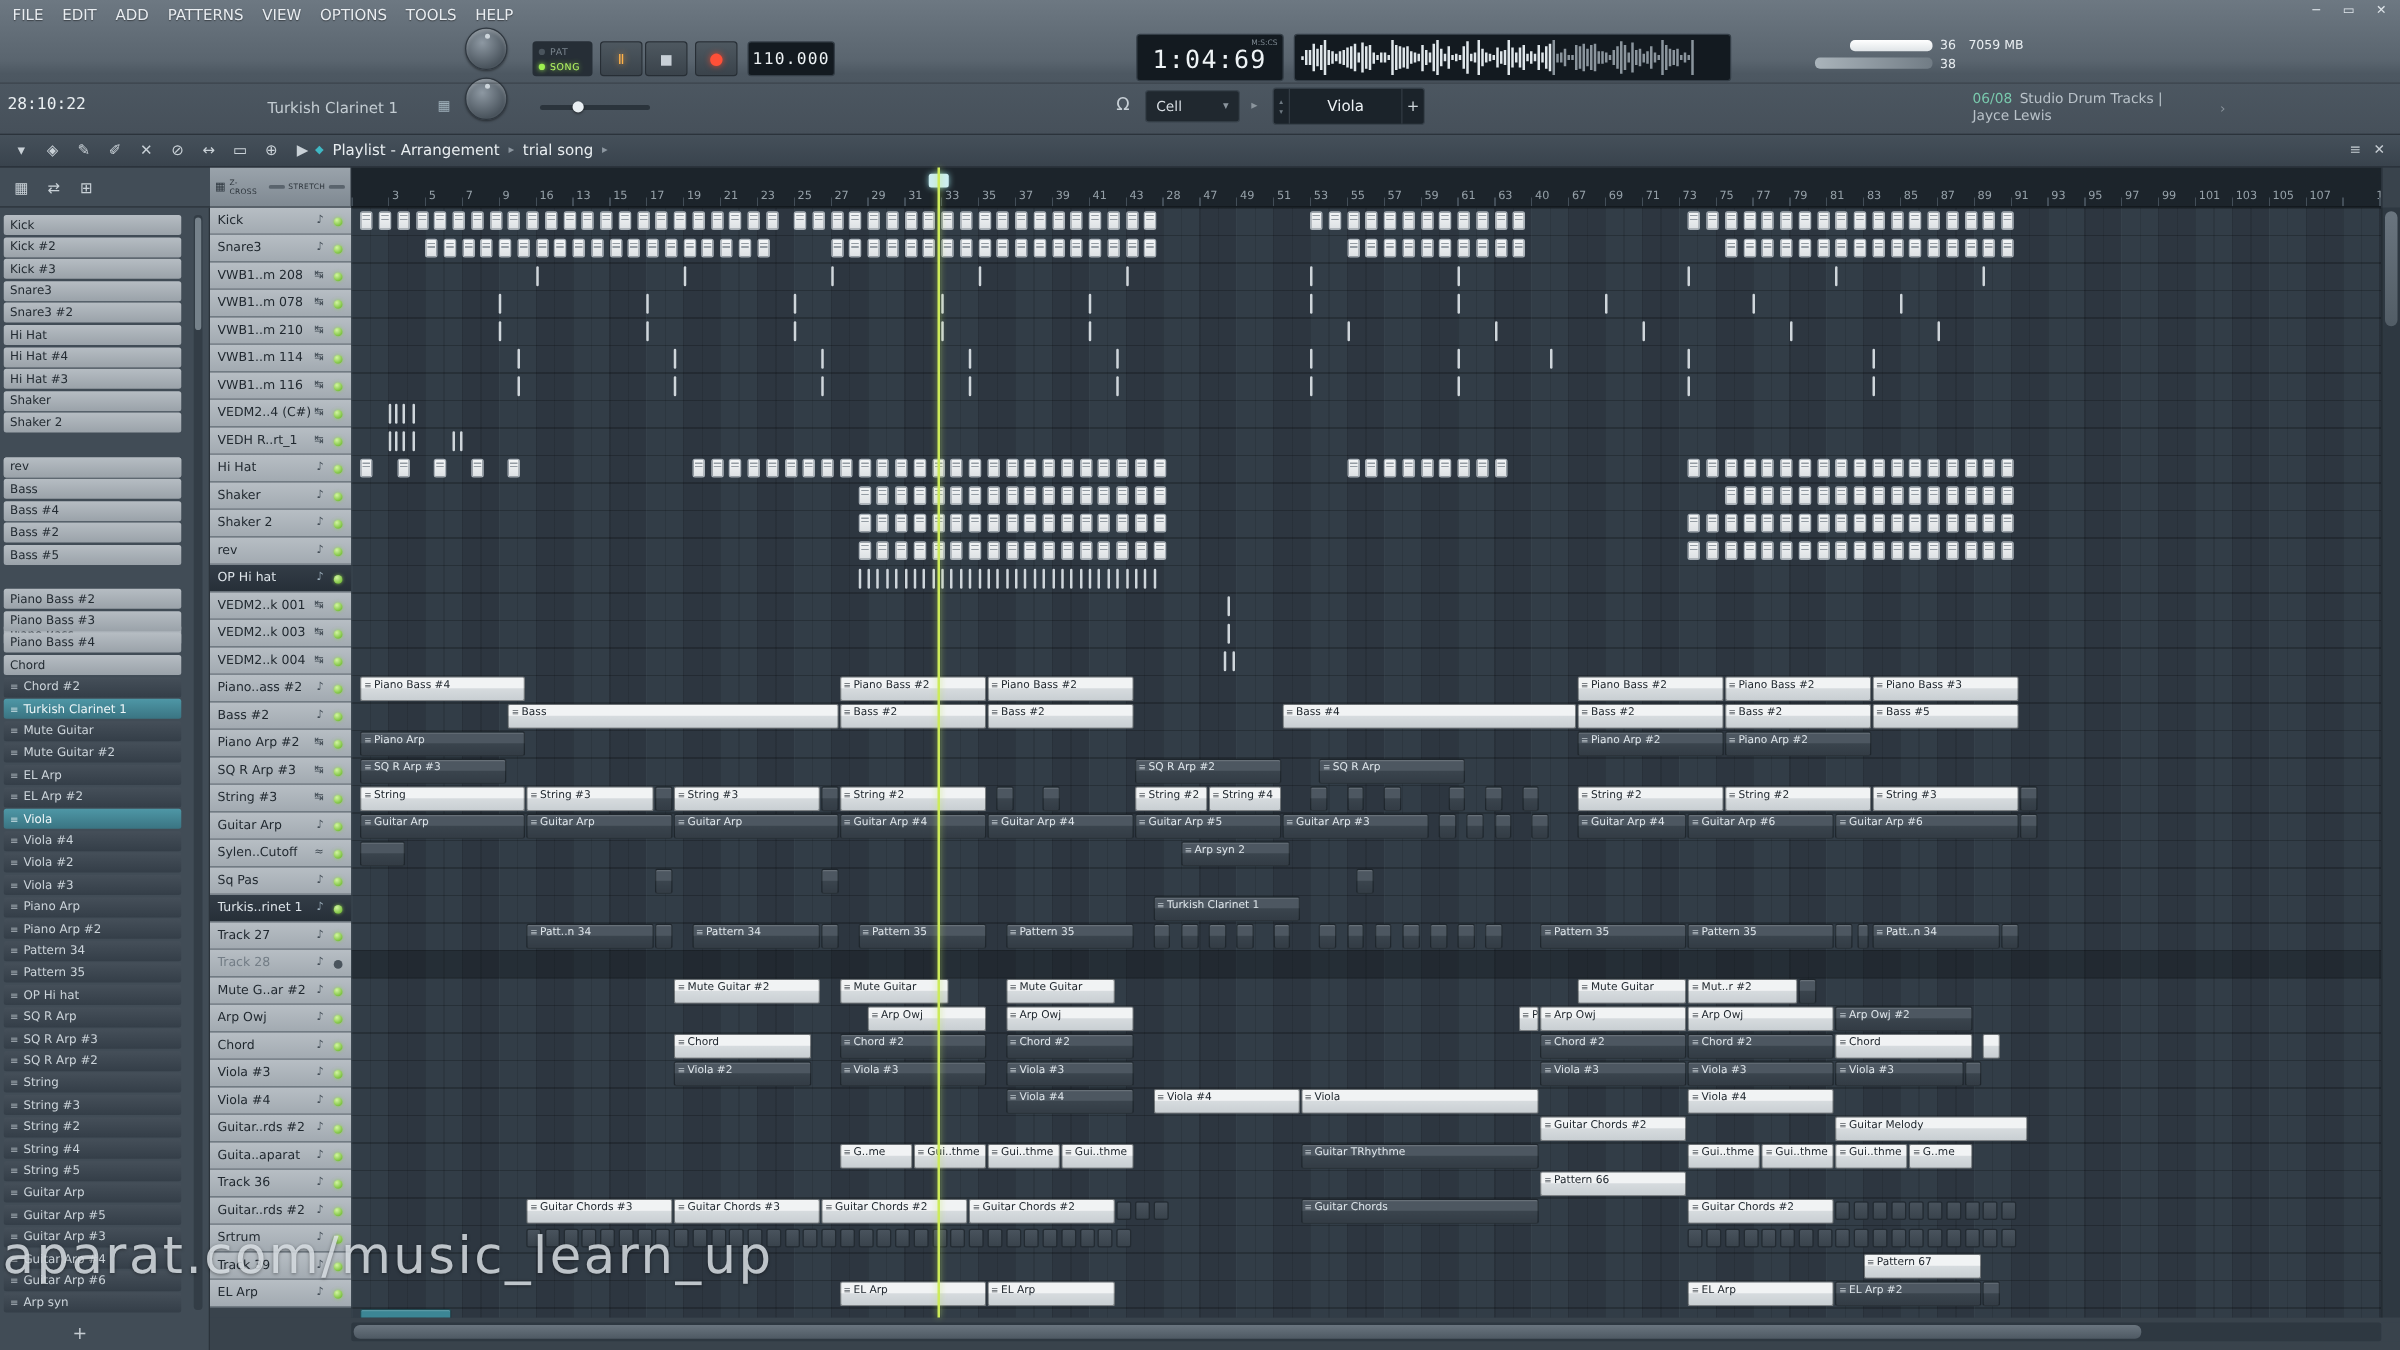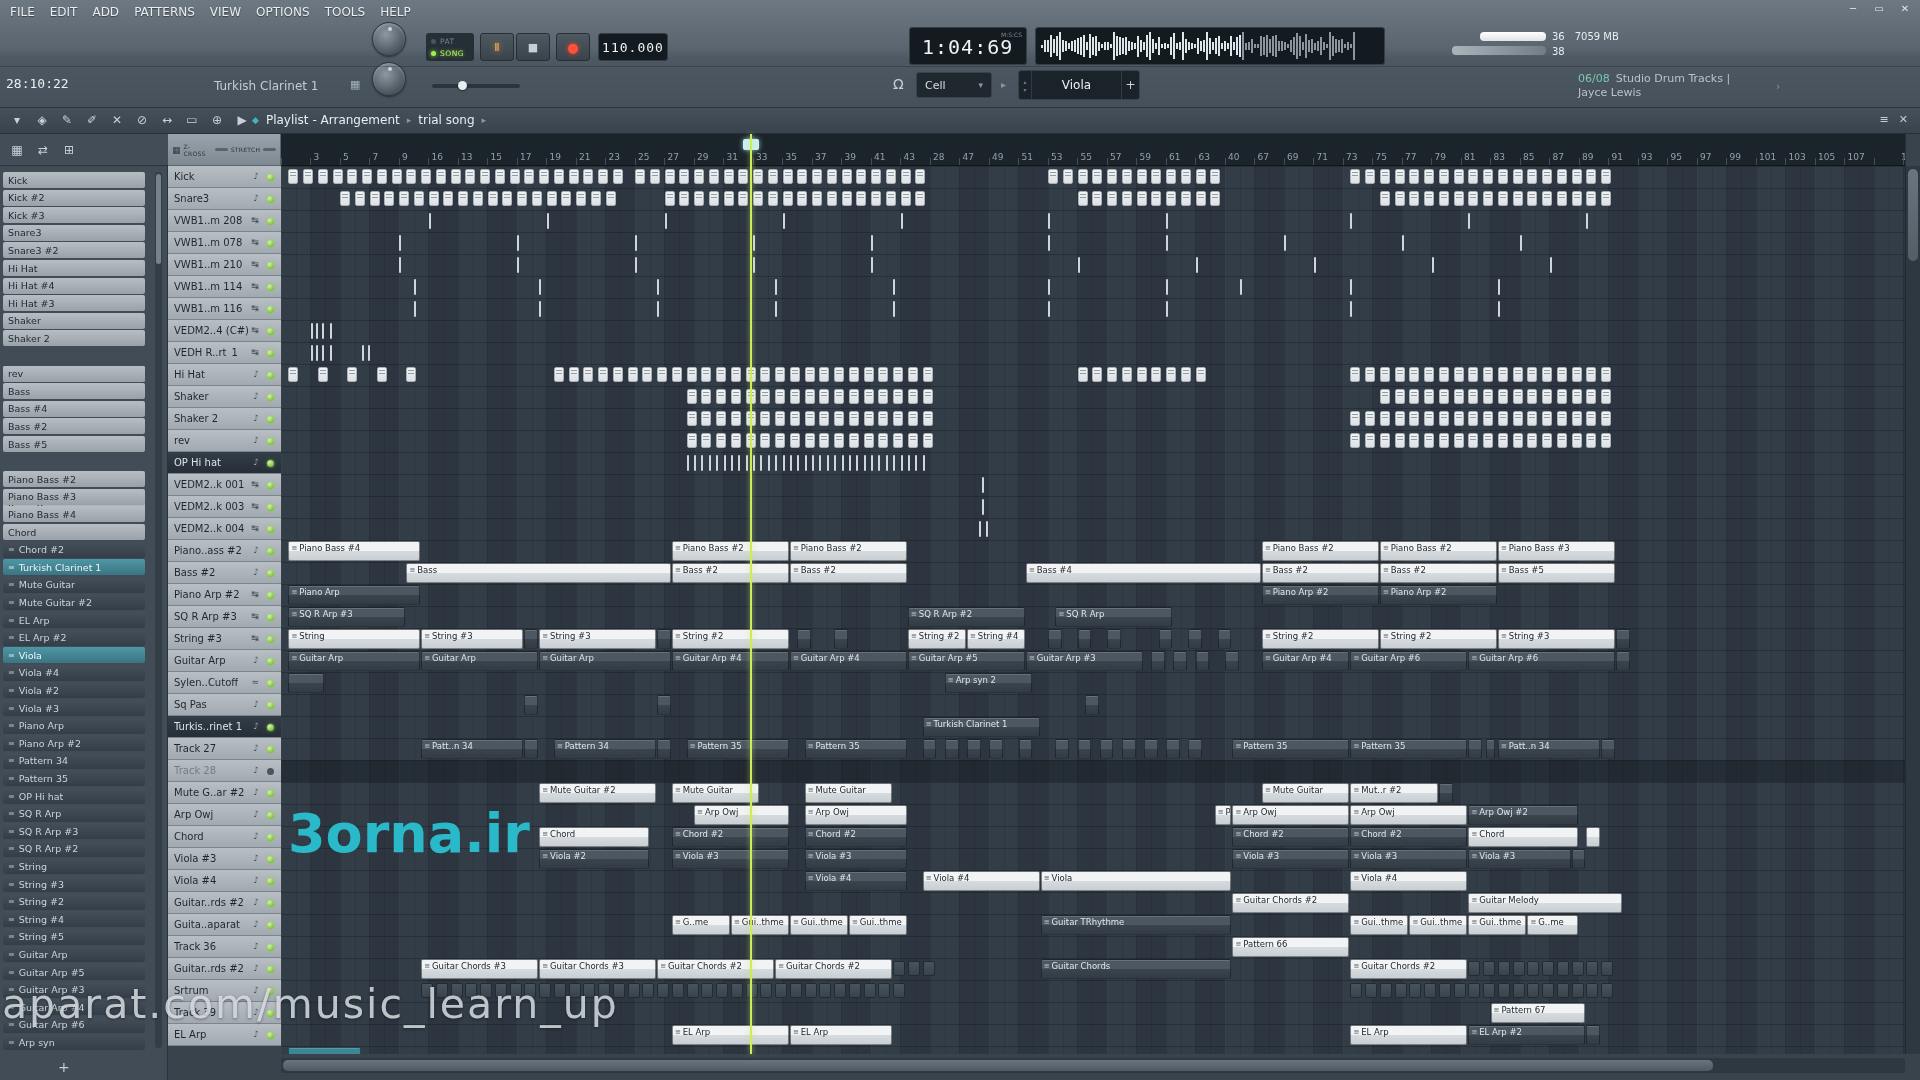--- a/index.html
+++ b/index.html
@@ -1943,21 +1943,20 @@
   <div class="playhead" style="left: 750.05px;"></div>
 
   <div class="vscroll">
       <div class="h"></div>
     </div>
   <div class="hscroll">
       <div class="h"></div>
     </div>
   <div class="corner"></div>
 
-  <div class="wm-center">3orna.ir</div>
   <div class="wm-bottom">aparat.com/music_learn_up</div>
 <div class="ibtn" style="left: 674px; top: 34px; width: 30px; height: 26px;">≈</div>
     <div class="ibtn" style="left: 707px; top: 34px; width: 30px; height: 26px;">⊓</div>
     <div class="ibtn accent" style="left: 740px; top: 34px; width: 30px; height: 26px;">3,2</div>
     <div class="ibtn" style="left: 773px; top: 34px; width: 30px; height: 26px;">⊞</div>
     <div class="ibtn" style="left: 806px; top: 34px; width: 30px; height: 26px;">≡</div>
     <div class="ibtn round" style="left: 1672px; top: 30px; width: 23px; height: 24px;">↻</div>
     <div class="ibtn round" style="left: 1697px; top: 30px; width: 23px; height: 24px;">✂</div>
     <div class="ibtn round" style="left: 1722px; top: 30px; width: 23px; height: 24px;">ψ</div>
     <div class="ibtn round" style="left: 1747px; top: 30px; width: 23px; height: 24px;">?</div>

